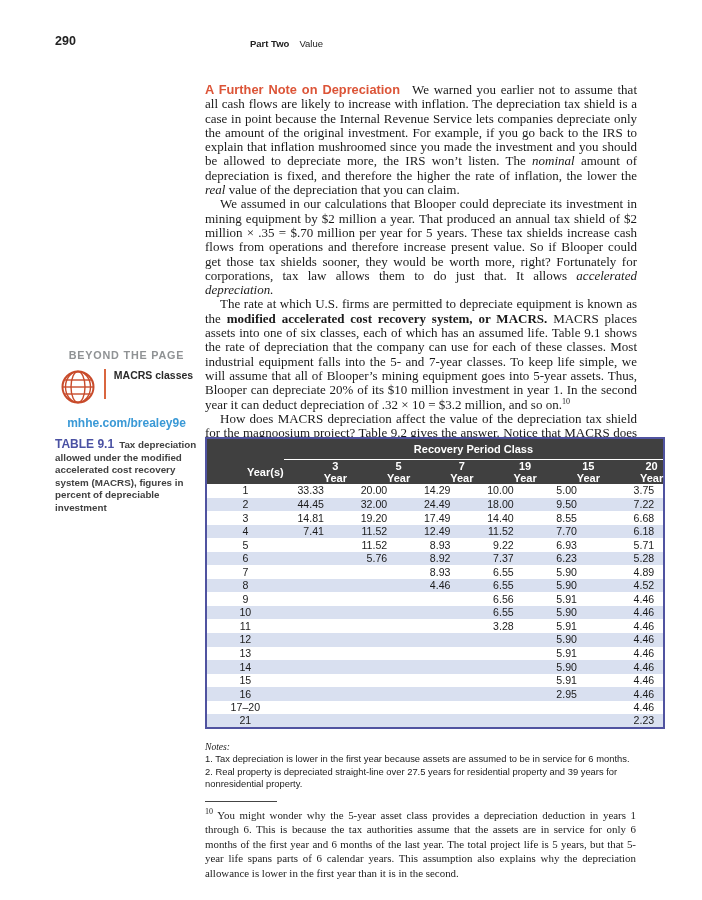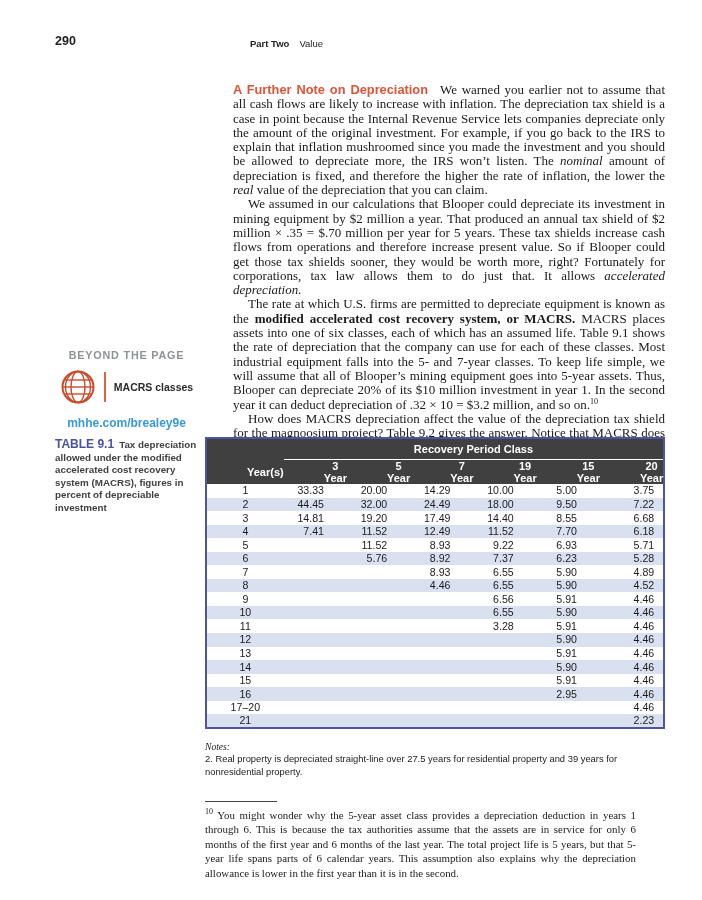--- a/index.html
+++ b/index.html
@@ -24,21 +24,21 @@
     position: absolute; left: 250px; top: 38px;
     font-family: "Liberation Sans", sans-serif;
     font-size: 9.5px; color: #222;
   }
   .running-head .part-label { font-weight: bold; }
   .running-head .part-title { margin-left: 10px; }
 
   
   .main-text {
     position: absolute; left: 205px; top: 83px; width: 432px;
-    font-size: 13px; line-height: 14.3px; text-align: justify; margin-left: 28px;
+    font-size: 13px; line-height: 14.3px; text-align: justify;
   }
   .main-text p { margin: 0; }
   .main-text p + p { text-indent: 15px; }
   .run-in {
     font-family: "Liberation Sans", sans-serif;
     font-weight: bold; font-size: 12.8px; color: #dc5437;
     margin-right: 12px;
   }
   sup { font-size: 8px; line-height: 0; }
 
@@ -51,21 +51,21 @@
   .def-body { font-size: 11.2px; line-height: 14.4px; color: #333; margin-top: 2px; }
 
   .beyond {
     position: absolute; left: 55px; top: 349px; width: 143px;
     font-family: "Liberation Sans", sans-serif; text-align: center;
   }
   .beyond-heading {
     font-weight: bold; font-size: 10.8px; letter-spacing: 0.8px; color: #8f9294;
   }
   .beyond-row {
-    margin-top: 8px; display: flex; align-items: center; justify-content: center; gap: 8px;
+    margin-top: 8px; display: flex; justify-content: center; gap: 8px;
   }
   .globe { width: 36px; height: 36px; flex: 0 0 auto; }
   .beyond-divider { width: 2px; height: 30px; background: #d9663f; }
   .beyond-label { font-weight: bold; font-size: 10.5px; color: #2a2a2a; white-space: nowrap; }
   .beyond-link {
     display: block; margin-top: 11px;
     font-weight: bold; font-size: 12px; color: #3a99d6; text-decoration: none;
   }
 
   .tbl-caption {
@@ -330,19 +330,20 @@
           <td class="num-col"></td>
           <td class="num-col"></td>
           <td class="num-col"></td>
           <td class="num-col">2.23</td>
         </tr>
       </tbody>
   </table>
 
   <div class="notes">
     <div class="notes-label">Notes:</div>
+    <div>1. Tax depreciation is lower in the first year because assets are assumed to be in service for 6 months.</div>
     <div>2. Real property is depreciated straight-line over 27.5 years for residential property and 39 years for nonresidential property.</div>
   </div>
 
   <div class="fn-rule"></div>
   <div class="footnote"><sup>10</sup><span> You might wonder why the 5-year asset class provides a depreciation deduction in years 1 through 6. This is because the tax authorities assume that the assets are in service for only 6 months of the first year and 6 months of the last year. The total project life is 5 years, but that 5-year life spans parts of 6 calendar years. This assumption also explains why the depreciation allowance is lower in the first year than it is in the second.</span></div>
 
 </div>
 
 </body></html>

